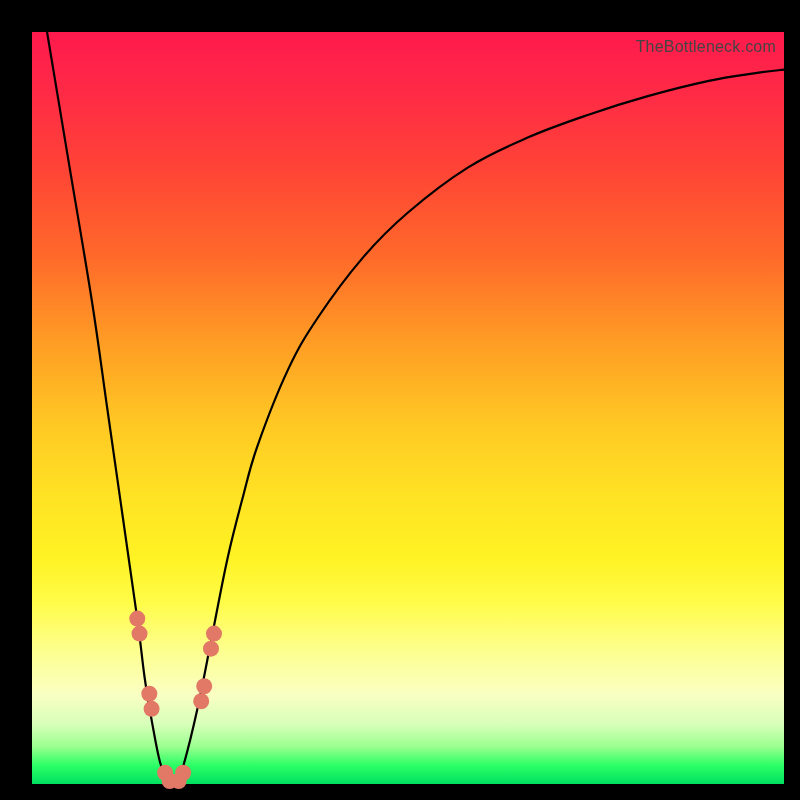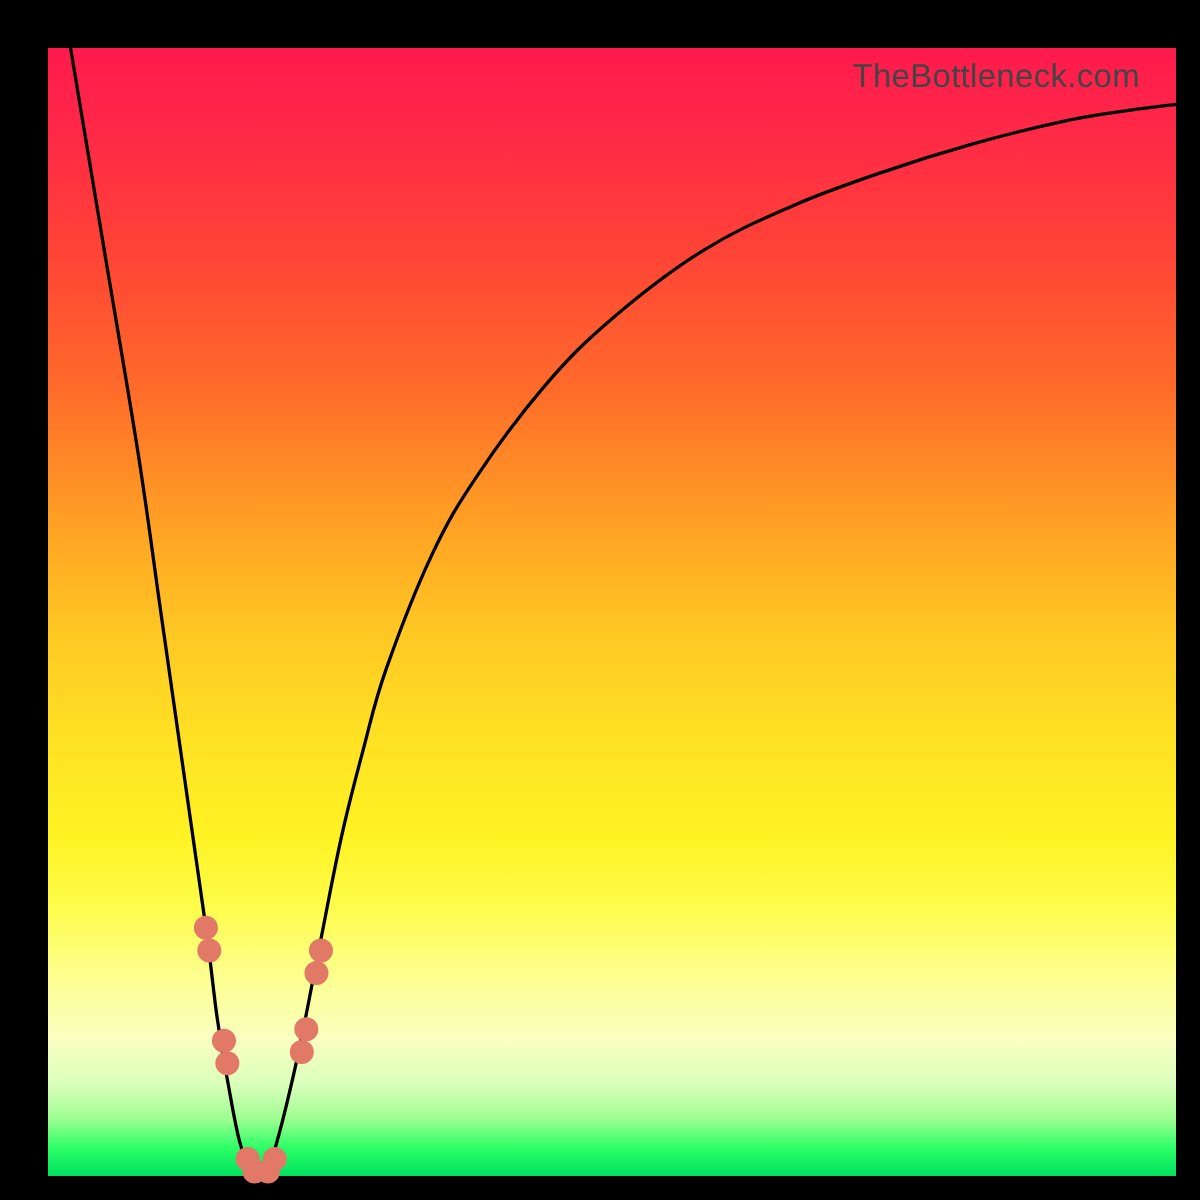--- a/index.html
+++ b/index.html
@@ -39,23 +39,23 @@
       #faffc2 88%,
       #d8ffba 92%,
       #9cff90 95%,
       #2cff66 97.5%,
       #00e060 100%
     );
   }
   .watermark {
     position: absolute;
     top: 6px;
-    right: 24px;
+    right: 8px;
     color: #444;
-    font-size: 22px;
+    font-size: 16px;
     letter-spacing: 0.2px;
     user-select: none;
   }
   svg.curve {
     position: absolute;
     left: 0;
     top: 0;
     width: 752px;
     height: 752px;
     overflow: visible;

